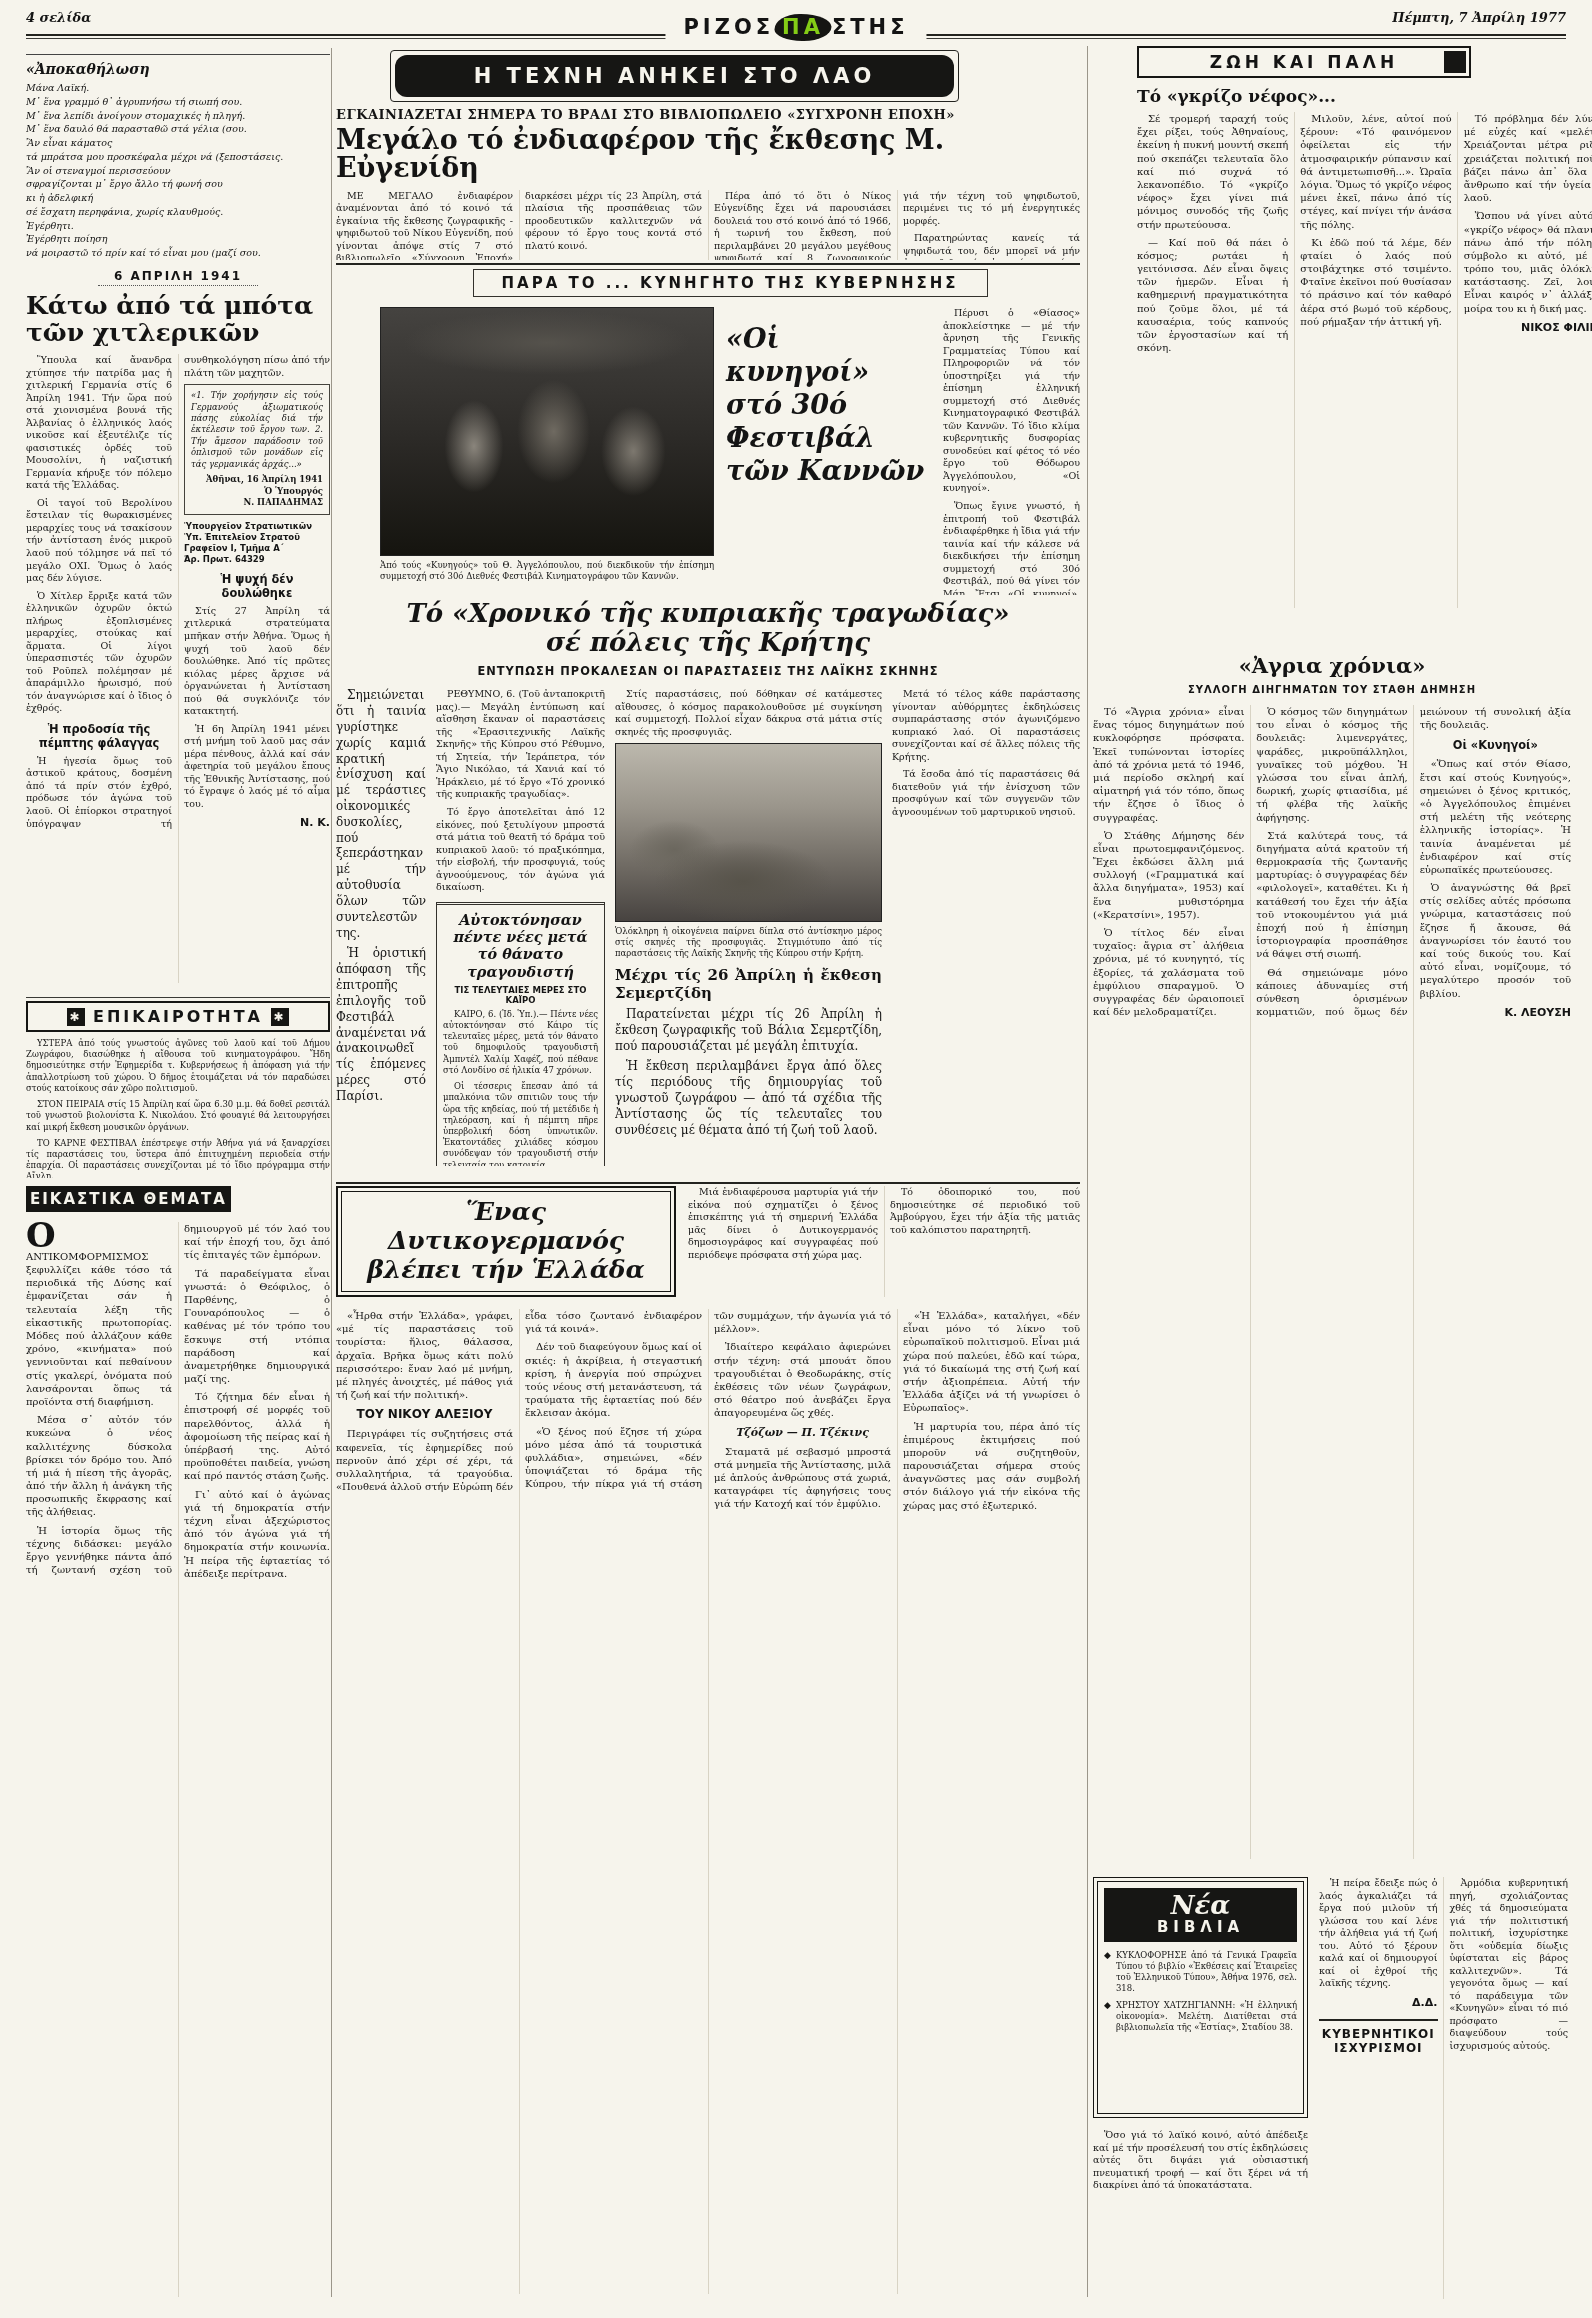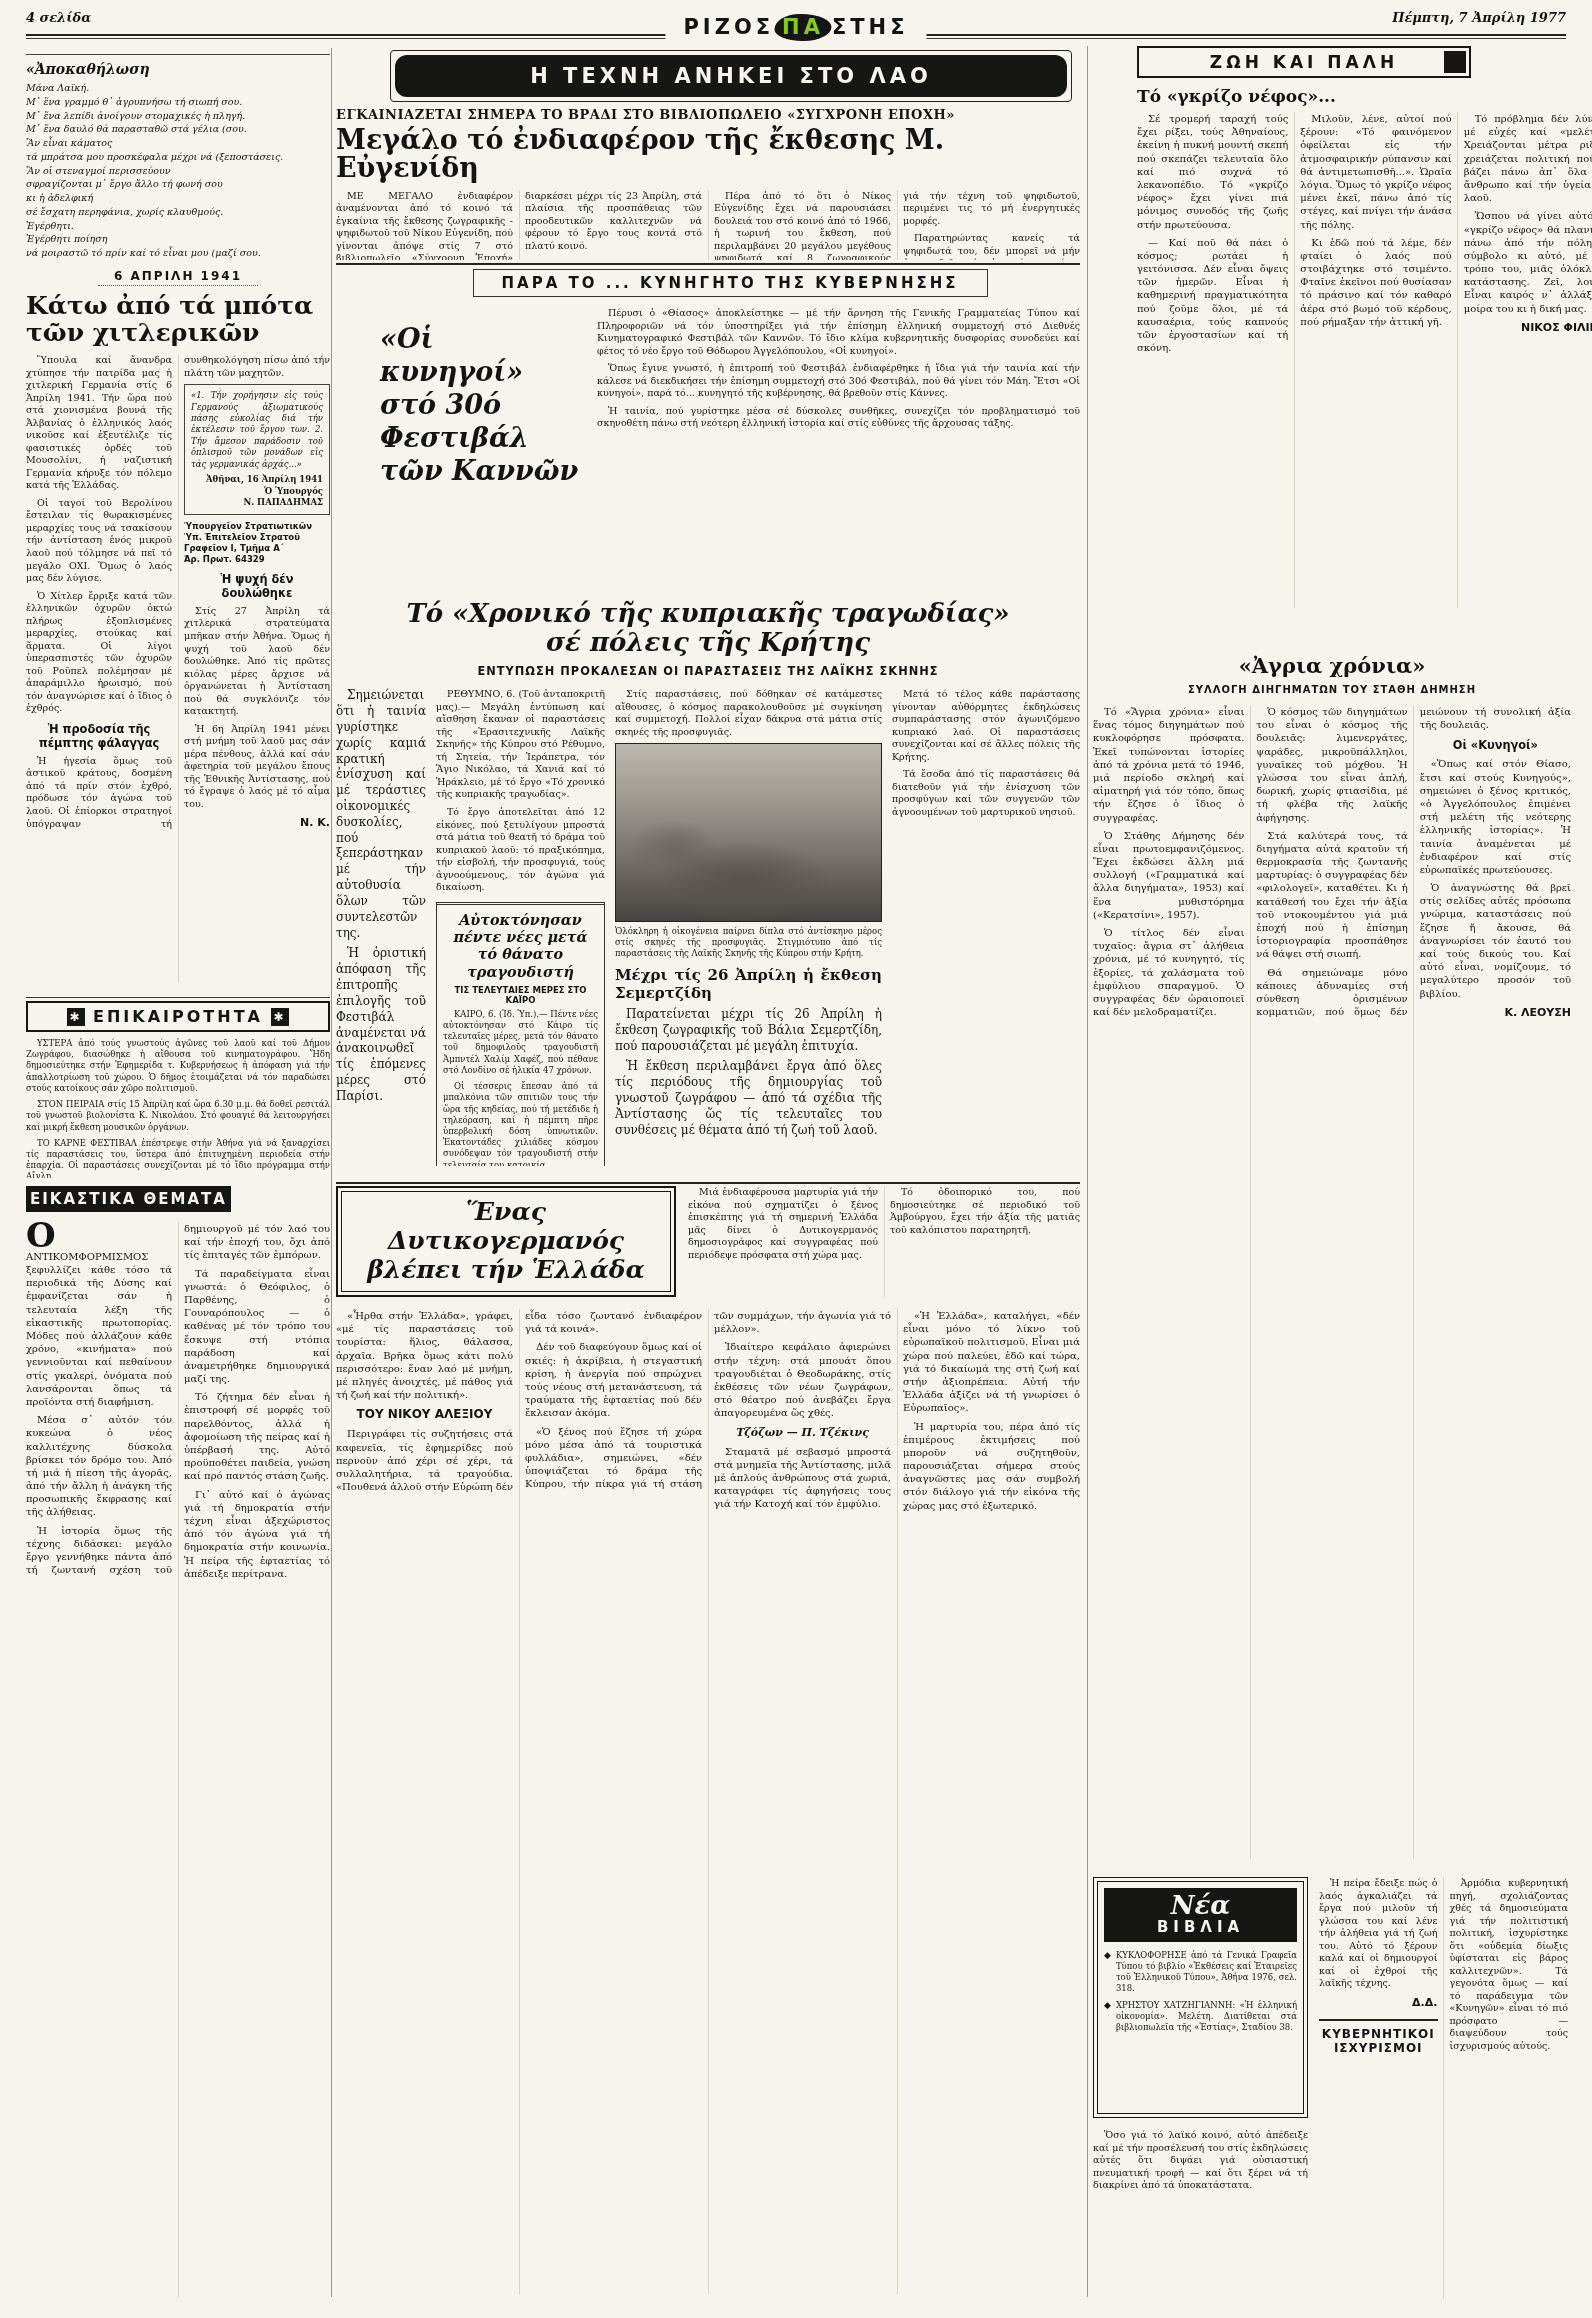--- a/index.html
+++ b/index.html
@@ -30,21 +30,21 @@
   .blob { display:inline-block; background:#151513; color:#84cc16; padding:1px 8px 2px;
     border-radius:45% 55% 50% 50% / 60% 50% 55% 45%; letter-spacing:4px; }
 
   
   .poem { left:26px; top:54px; width:304px; height:207px; border-top:1px solid #444;
     padding-top:6px; overflow:hidden; }
   .poem-title { font:700 italic 14px "DejaVu Serif",serif; margin-bottom:4px; }
   .poem-text { font:italic 9.5px/1.45 "DejaVu Serif",serif; }
 
   
-  .banner { left:390px; top:50px; width:682px; border:1px solid #23231f; padding:4px;
+  .banner { left:390px; top:50px; width:569px; border:1px solid #23231f; padding:4px;
     border-radius:4px; }
   .banner-inner { background:#161614; color:#f6f4ec; border-radius:12px; text-align:center;
     font:700 21px "DejaVu Sans",sans-serif; letter-spacing:4px; padding:9px 0; }
 
   
   .eug { left:336px; top:107px; width:744px; height:153px; overflow:hidden; }
   .eug-kicker { font:700 13px "DejaVu Serif",serif; letter-spacing:0.5px; }
   .eug-head { font:700 27px/1.05 "DejaVu Serif",serif; margin:4px 0 7px; }
 
   
@@ -246,20 +246,24 @@
       <div class="crosshead">Ἡ ψυχή δέν δουλώθηκε</div>
       <p>Στίς 27 Ἀπρίλη τά χιτλερικά στρατεύματα μπῆκαν στήν Ἀθήνα. Ὅμως ἡ ψυχή τοῦ λαοῦ δέν δουλώθηκε. Ἀπό τίς πρῶτες κιόλας μέρες ἄρχισε νά ὀργανώνεται ἡ Ἀντίσταση πού θά συγκλόνιζε τόν κατακτητή.</p>
       <p>Ἡ 6η Ἀπρίλη 1941 μένει στή μνήμη τοῦ λαοῦ μας σάν μέρα πένθους, ἀλλά καί σάν ἀφετηρία τοῦ μεγάλου ἔπους τῆς Ἐθνικῆς Ἀντίστασης, πού τό ἔγραψε ὁ λαός μέ τό αἷμα του.</p>
       <div class="sig-right">Ν. Κ.</div>
     </div>
   </div>
 
   <div class="abs feat">
     <div class="feat-kickwrap"><span class="feat-kicker">ΠΑΡΑ ΤΟ ... ΚΥΝΗΓΗΤΟ ΤΗΣ ΚΥΒΕΡΝΗΣΗΣ</span></div>
     <div class="feat-row">
+      <div style="width:334px;">
+        <div class="photo-cannes"></div>
+        <div class="caption">Ἀπό τούς «Κυνηγούς» τοῦ Θ. Ἀγγελόπουλου, πού διεκδικοῦν τήν ἐπίσημη συμμετοχή στό 30ό Διεθνές Φεστιβάλ Κινηματογράφου τῶν Καννῶν.</div>
+      </div>
       <div class="cannes-head preline">«Οἱ κυνηγοί»
 στό 30ό
 Φεστιβάλ
 τῶν Καννῶν</div>
       <div class="feat-body bodytext t95">
         <p>Πέρυσι ὁ «Θίασος» ἀποκλείστηκε — μέ τήν ἄρνηση τῆς Γενικῆς Γραμματείας Τύπου καί Πληροφοριῶν νά τόν ὑποστηρίξει γιά τήν ἐπίσημη ἑλληνική συμμετοχή στό Διεθνές Κινηματογραφικό Φεστιβάλ τῶν Καννῶν. Τό ἴδιο κλίμα κυβερνητικῆς δυσφορίας συνοδεύει καί φέτος τό νέο ἔργο τοῦ Θόδωρου Ἀγγελόπουλου, «Οἱ κυνηγοί».</p>
         <p>Ὅπως ἔγινε γνωστό, ἡ ἐπιτροπή τοῦ Φεστιβάλ ἐνδιαφέρθηκε ἡ ἴδια γιά τήν ταινία καί τήν κάλεσε νά διεκδικήσει τήν ἐπίσημη συμμετοχή στό 30ό Φεστιβάλ, πού θά γίνει τόν Μάη. Ἔτσι «Οἱ κυνηγοί», παρά τό... κυνηγητό τῆς κυβέρνησης, θά βρεθοῦν στίς Κάννες.</p>
         <p>Ἡ ταινία, πού γυρίστηκε μέσα σέ δύσκολες συνθῆκες, συνεχίζει τόν προβληματισμό τοῦ σκηνοθέτη πάνω στή νεότερη ἑλληνική ἱστορία καί στίς εὐθύνες τῆς ἄρχουσας τάξης.</p>
       </div>
     </div>

